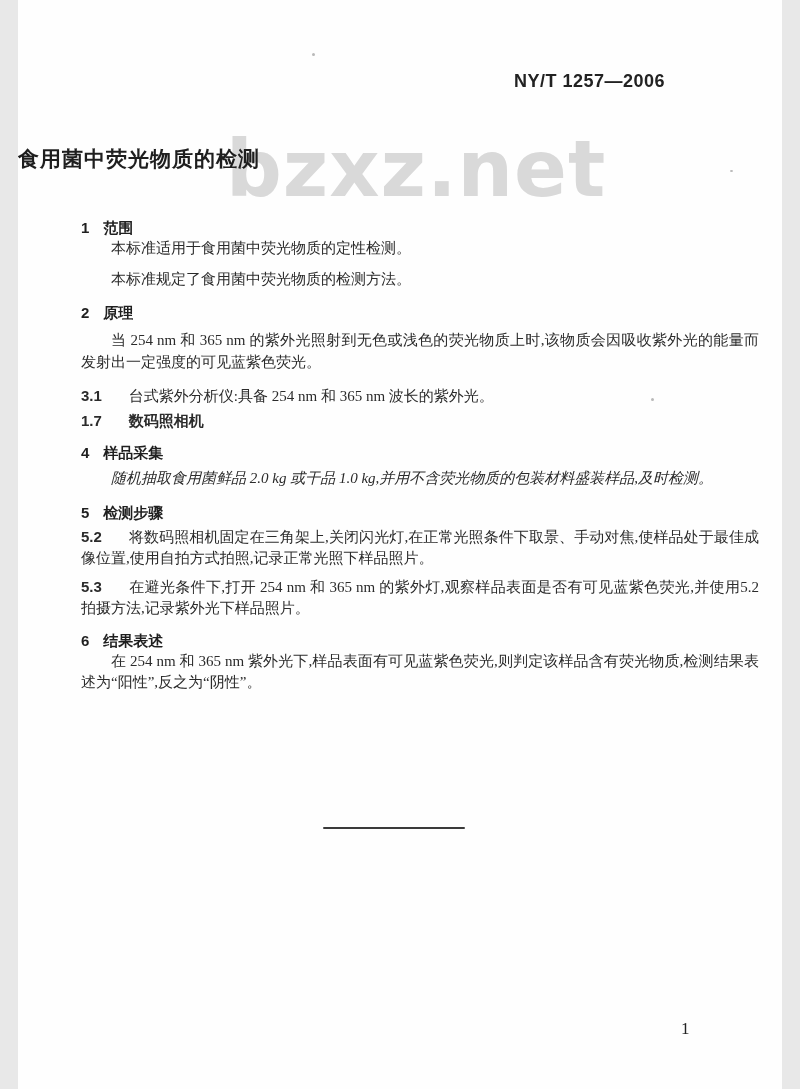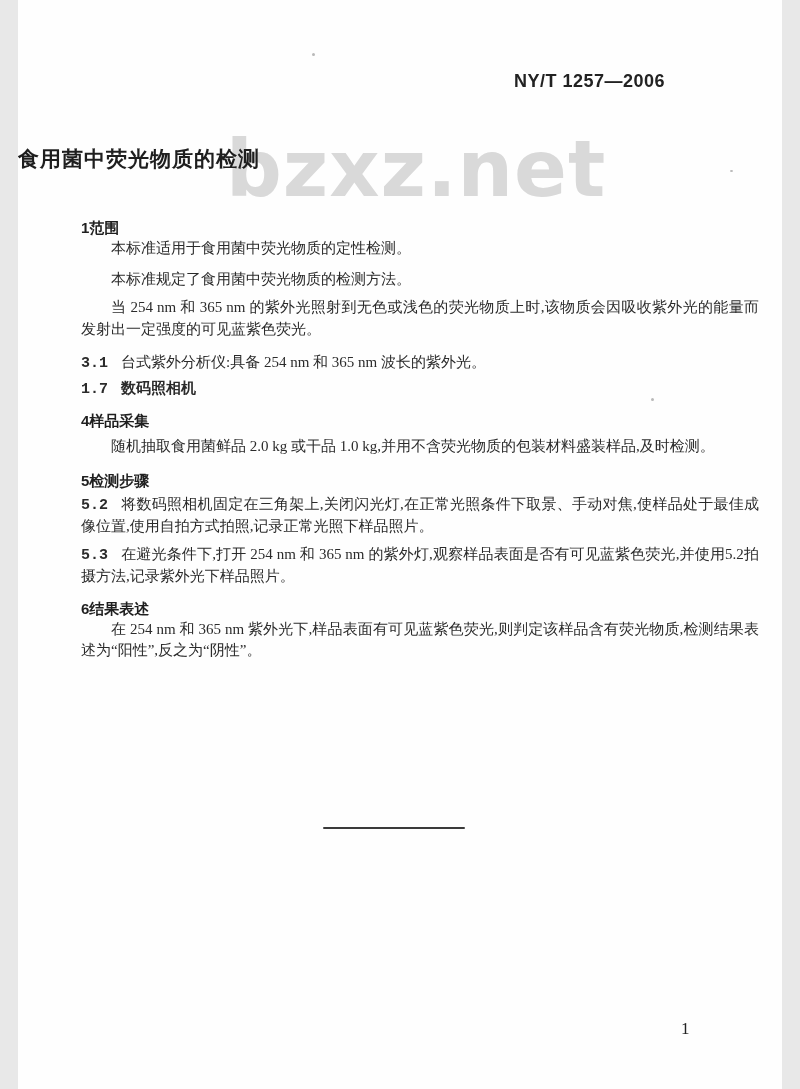--- a/index.html
+++ b/index.html
@@ -62,48 +62,48 @@
     text-align: justify;
   }
   .heading {
     font-family: "Liberation Sans", "DejaVu Sans", sans-serif;
     font-weight: bold;
     font-size: 15px;
     line-height: 20px;
     margin: 0;
     color: #1f1f1f;
   }
-  .heading .h-title { }
+  .heading .h-title { margin-left: 14px; }
   .para {
     margin: 0;
     text-indent: 2em;
   }
   .clause {
     margin: 0;
     text-indent: 0;
   }
   .clause .clause-no {
-    font-family: Liberation Mono, monospace;
+    font-family: Liberation Sans, sans-serif;
     font-weight: bold;
-    margin-right: 13px;
+    margin-right: 27px;
   }
   .clause.bold-clause .clause-text {
     font-family: "Liberation Sans", "DejaVu Sans", sans-serif;
     font-weight: bold;
   }
   
   .m-h1 { margin-top: 8px; }
   .m-p1 { margin-top: 9px; }
   .m-h2 { margin-top: 13px; }
   .m-p2 { margin-top: 7px; }
   .m-h3 { margin-top: 17px; }
   .m-c31 { margin-top: 12px; }
   .m-c32 { margin-top: 2px; }
   .m-h4 { margin-top: 11px; }
-  .m-p4 { margin-top: 5px; }
+  .m-p4 { margin-top: 5px; font-style: italic; }
   .m-h5 { margin-top: 13px; }
   .m-c51 { margin-top: 10px; }
   .m-c52 { margin-top: 3px; }
   .m-c53 { margin-top: 6px; }
   .m-c54 { margin-top: 1px; }
   .m-h6 { margin-top: 11px; }
   .m-p6 { margin-top: 0; }
   .end-rule {
     position: absolute;
     top: 827px;
@@ -137,20 +137,21 @@
   <div class="title-wrap">
     <span class="title">食用菌中荧光物质的检测</span>
   </div>
 
   <div class="content">
 
     <p class="heading m-h1"><span>1</span><span class="h-title">范围</span></p>
     <p class="para">本标准适用于食用菌中荧光物质的定性检测。</p>
     <p class="para m-p1">本标准规定了食用菌中荧光物质的检测方法。</p>
 
+    <p class="heading m-h2"><span>2</span><span class="h-title">原理</span></p>
     <p class="para m-p2">当 254 nm 和 365 nm 的紫外光照射到无色或浅色的荧光物质上时,该物质会因吸收紫外光的能量而发射出一定强度的可见蓝紫色荧光。</p>
 
     <p class="clause m-c31"><span class="clause-no">3.1</span><span class="clause-text">台式紫外分析仪:具备 254 nm 和 365 nm 波长的紫外光。</span></p>
     <p class="clause bold-clause m-c32"><span class="clause-no">1.7</span><span class="clause-text">数码照相机</span></p>
 
     <p class="heading m-h4"><span>4</span><span class="h-title">样品采集</span></p>
     <p class="para m-p4">随机抽取食用菌鲜品 2.0 kg 或干品 1.0 kg,并用不含荧光物质的包装材料盛装样品,及时检测。</p>
 
     <p class="heading m-h5"><span>5</span><span class="h-title">检测步骤</span></p>
     <p class="clause m-c52"><span class="clause-no">5.2</span><span class="clause-text">将数码照相机固定在三角架上,关闭闪光灯,在正常光照条件下取景、手动对焦,使样品处于最佳成像位置,使用自拍方式拍照,记录正常光照下样品照片。</span></p>

